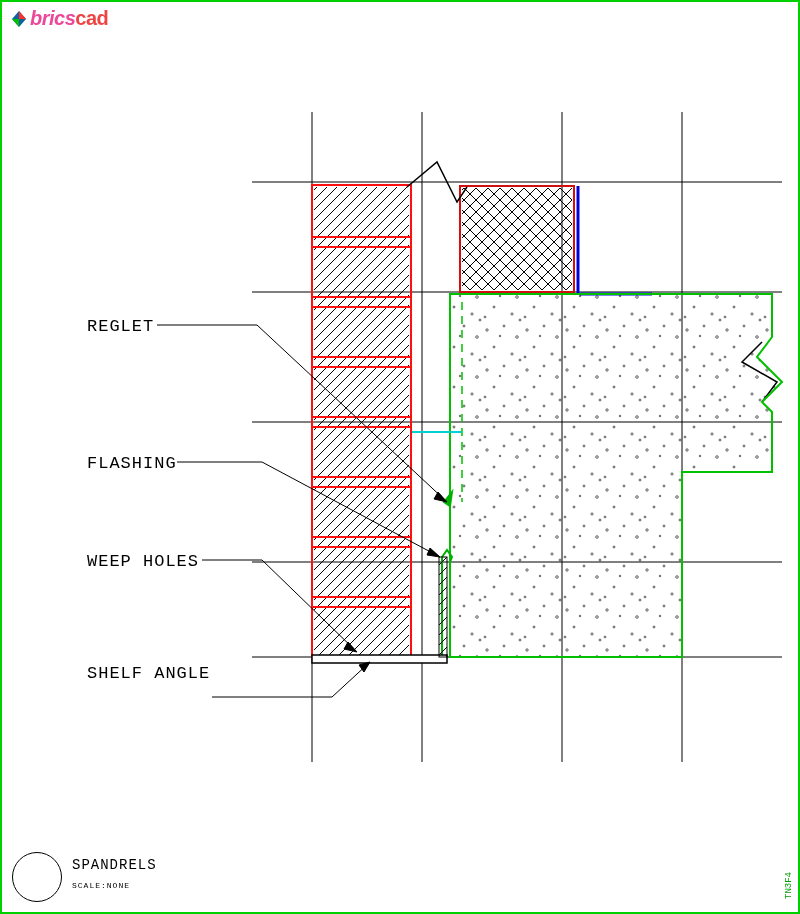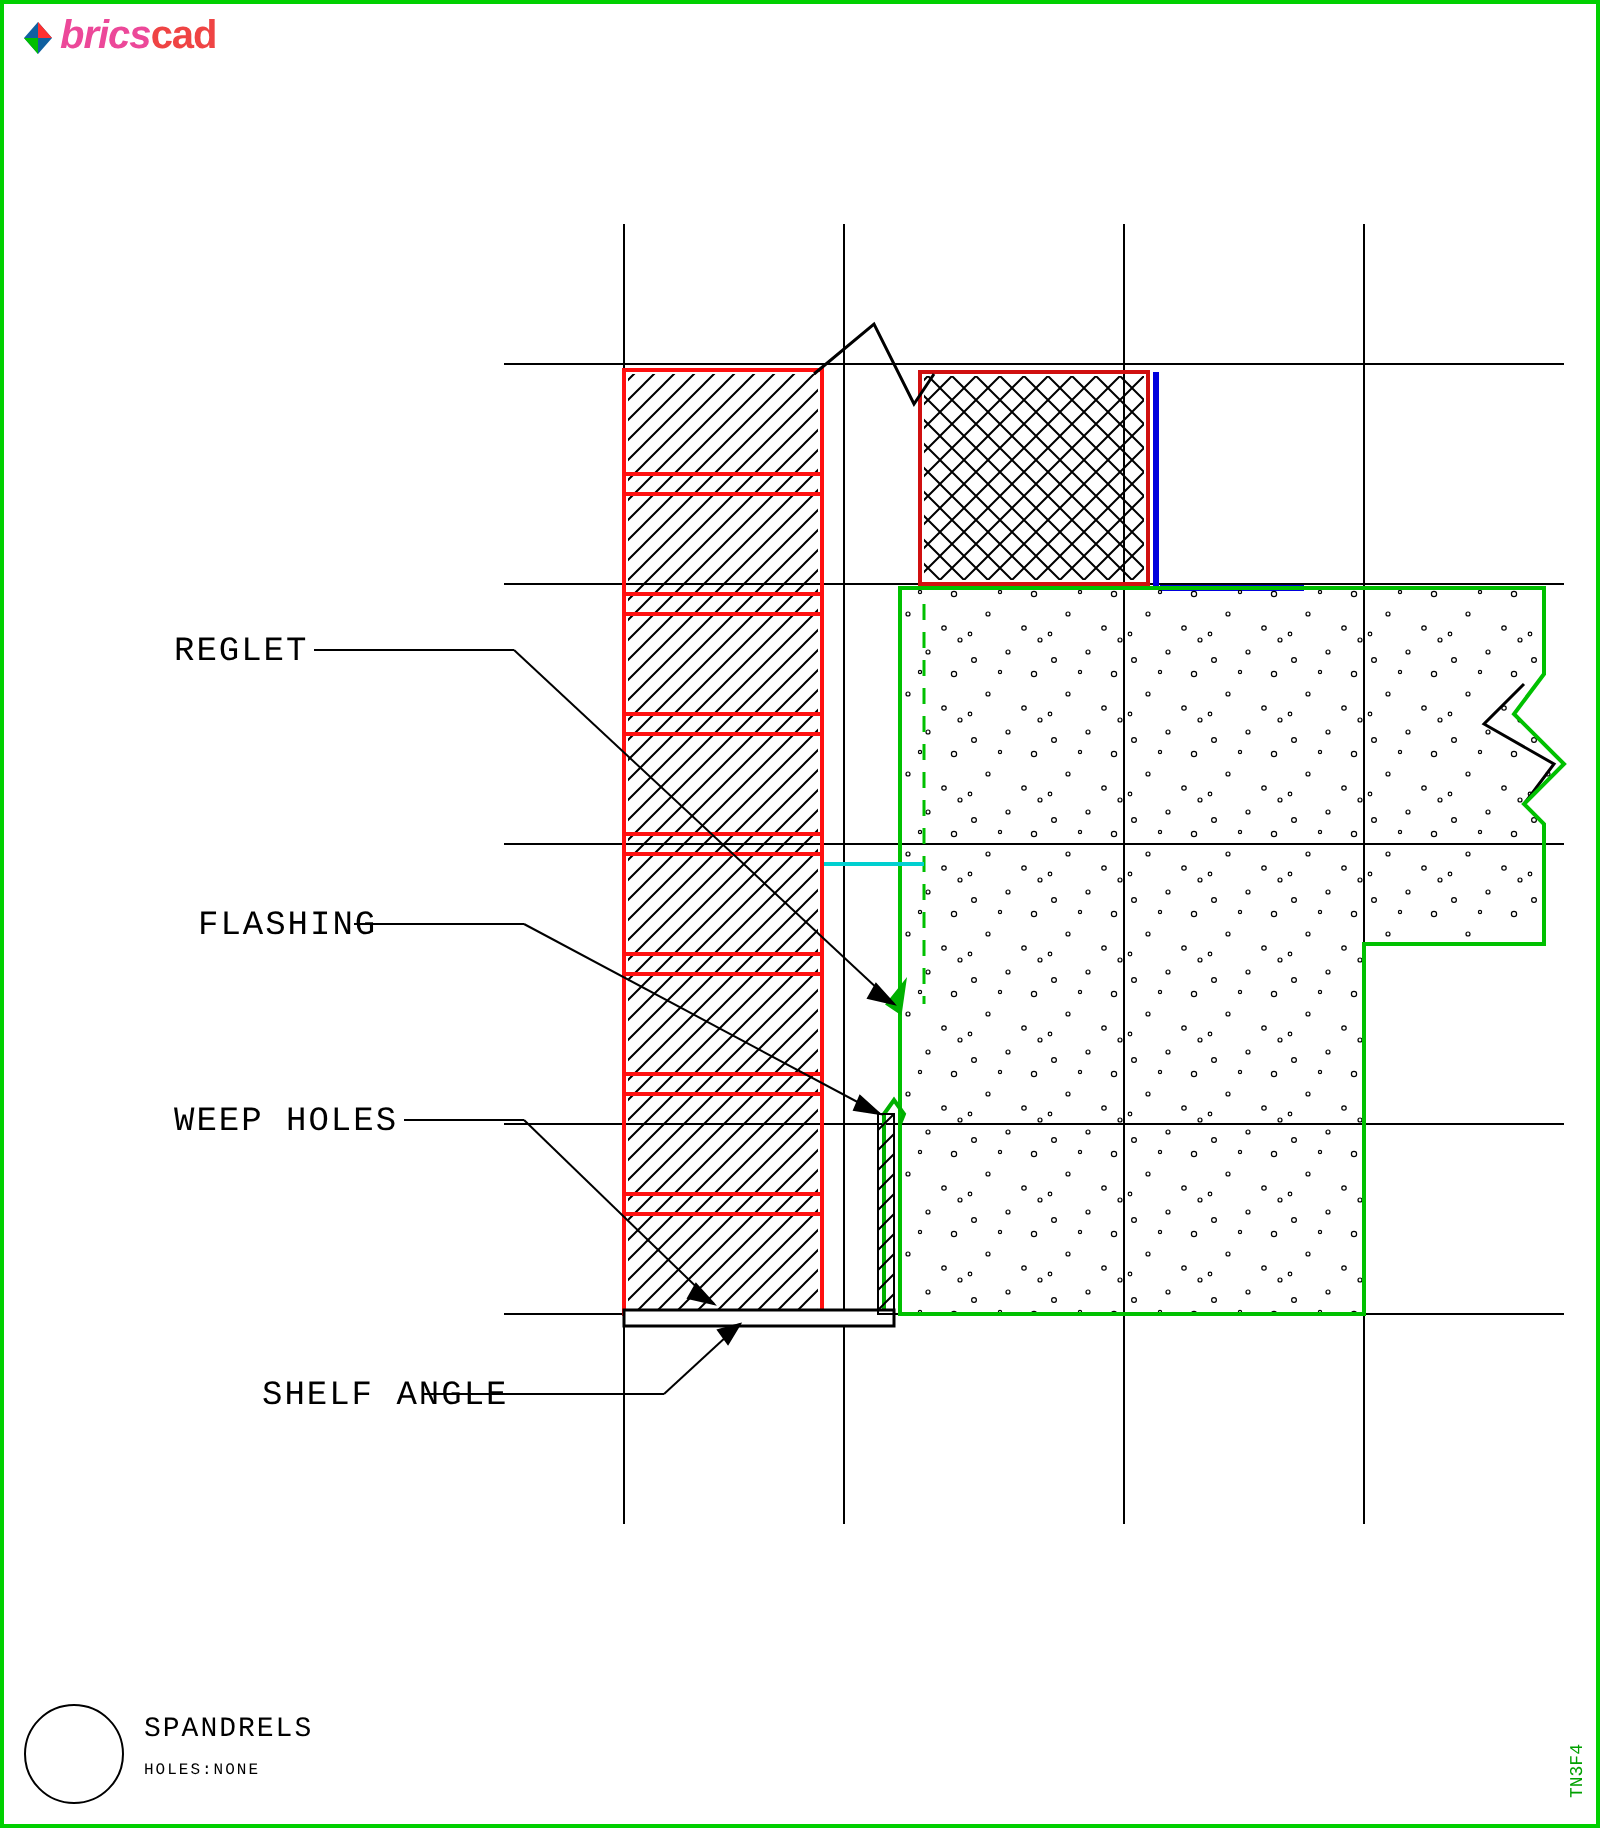--- a/index.html
+++ b/index.html
@@ -200,25 +200,25 @@
     <line x1="260" y1="558" x2="355" y2="650"></line>
     <polygon points="355,650 346,640 342,647"></polygon>
 
     <line x1="210" y1="695" x2="330" y2="695"></line>
     <line x1="330" y1="695" x2="368" y2="660"></line>
     <polygon points="368,660 357,663 362,670"></polygon>
   </g>
 </svg>
 
 <div class="annotation" style="top:315px; left:85px;">REGLET</div>
-<div class="annotation" style="top:452px; left:85px;margin-left:12px;">FLASHING</div>
+<div class="annotation" style="top:452px; left:85px;">FLASHING</div>
 <div class="annotation" style="top:550px; left:85px;text-align:center;">WEEP HOLES</div>
-<div class="annotation" style="top:687px; left:85px;margin-left:44px;">SHELF ANGLE</div>
+<div class="annotation" style="top:662px; left:85px;">SHELF ANGLE</div>
 
 <div class="title-block">
   <div class="title-circle"></div>
   <div class="title-text">
     <div class="title-main">SPANDRELS</div>
-    <div class="title-scale">HOLES:NONE</div>
+    <div class="title-scale">SCALE:NONE</div>
   </div>
 </div>
 
 <div class="side-code">TN3F4</div>
 
 </body></html>

